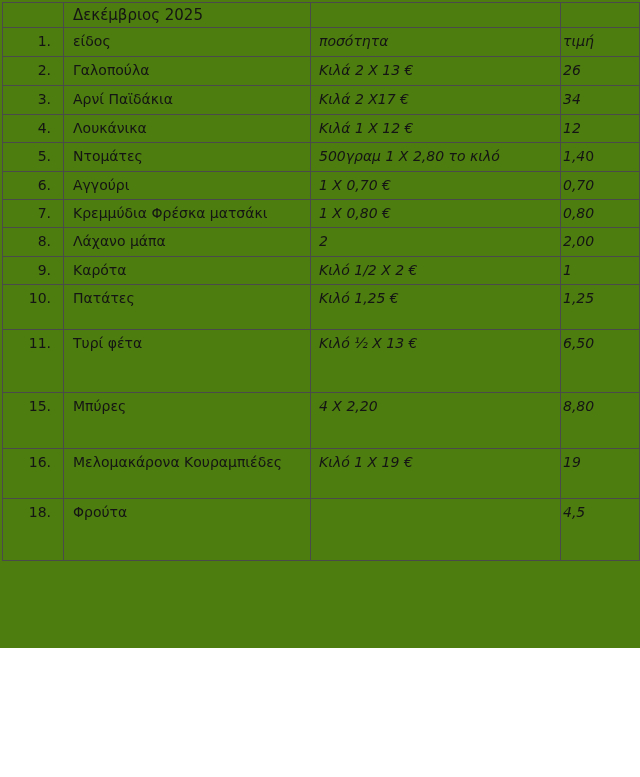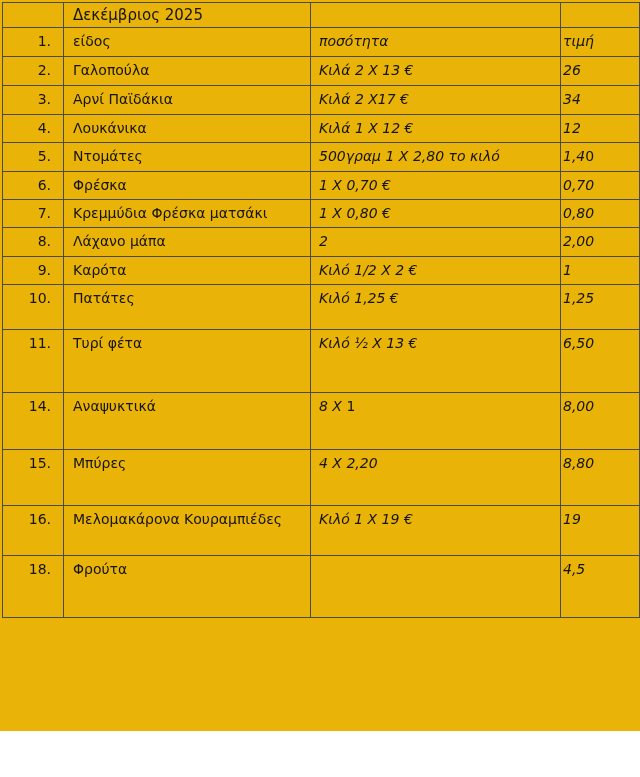--- a/index.html
+++ b/index.html
@@ -1,21 +1,21 @@
 <!DOCTYPE html>
 <html><head>
 <meta charset="utf-8">
 <style>
   html, body { margin: 0; padding: 0; background: #ffffff; }
   .page {
     position: relative;
     width: 640px;
-    height: 731px;
+    height: 648px;
     overflow: hidden;
-    background: #eab308;
+    background: #4d7c0f;
     font-family: "DejaVu Sans", sans-serif;
     color: #141414;
   }
   table.sheet {
     border-collapse: collapse;
     table-layout: fixed;
     margin: 2px 0 0 2px;
     width: 637px;
   }
   col.c-no    { width: 61px; }
@@ -100,21 +100,21 @@
 
       <tr class="h29">
         <td class="no">5.</td>
         <td class="item">Ντομάτες</td>
         <td class="qty">500γραμ 1 X 2,80 το κιλό</td>
         <td class="price"><span>1,4</span><span class="upright">0</span></td>
       </tr>
 
       <tr class="h28">
         <td class="no">6.</td>
-        <td class="item">Φρέσκα</td>
+        <td class="item">Αγγούρι</td>
         <td class="qty">1 X 0,70 €</td>
         <td class="price">0,70</td>
       </tr>
 
       <tr class="h28">
         <td class="no">7.</td>
         <td class="item">Κρεμμύδια Φρέσκα ματσάκι</td>
         <td class="qty">1 X 0,80 €</td>
         <td class="price">0,80</td>
       </tr>
@@ -142,26 +142,20 @@
 
       <tr class="h63">
         <td class="no">11.</td>
         <td class="item">Τυρί φέτα</td>
         <td class="qty">Κιλό ½ X 13 €</td>
         <td class="price">6,50</td>
       </tr>
 
 
 
-      <tr class="h57">
-        <td class="no">14.</td>
-        <td class="item">Αναψυκτικά</td>
-        <td class="qty"><span>8 X </span><span class="upright">1</span></td>
-        <td class="price upright">8,00</td>
-      </tr>
 
       <tr class="h56">
         <td class="no">15.</td>
         <td class="item">Μπύρες</td>
         <td class="qty">4 X 2,20</td>
         <td class="price">8,80</td>
       </tr>
 
       <tr class="h50">
         <td class="no">16.</td>

